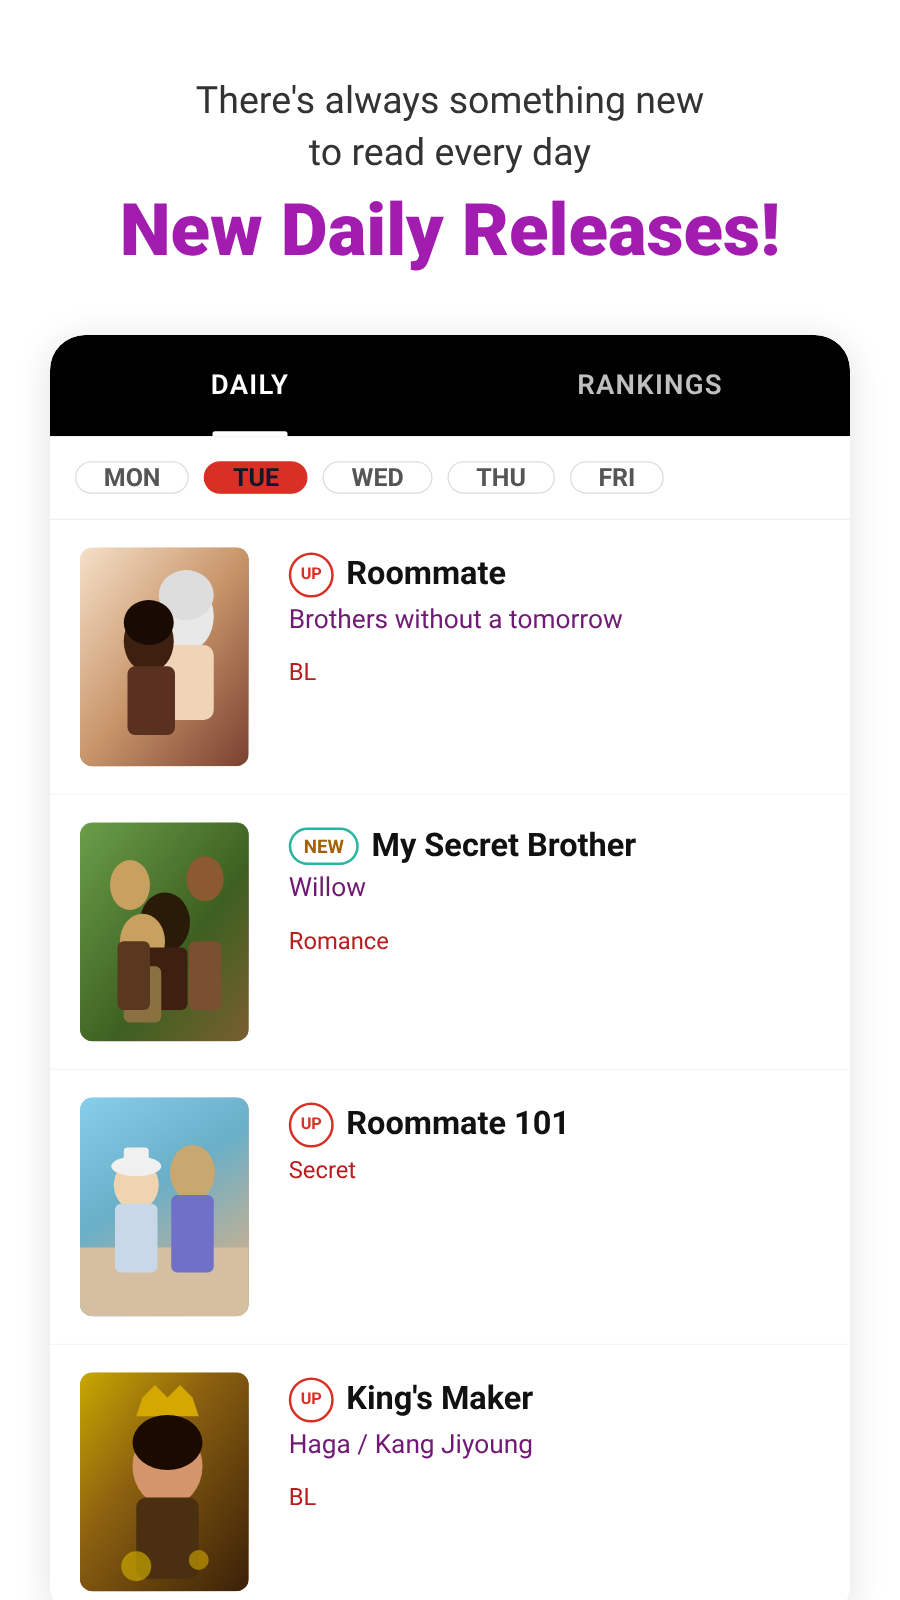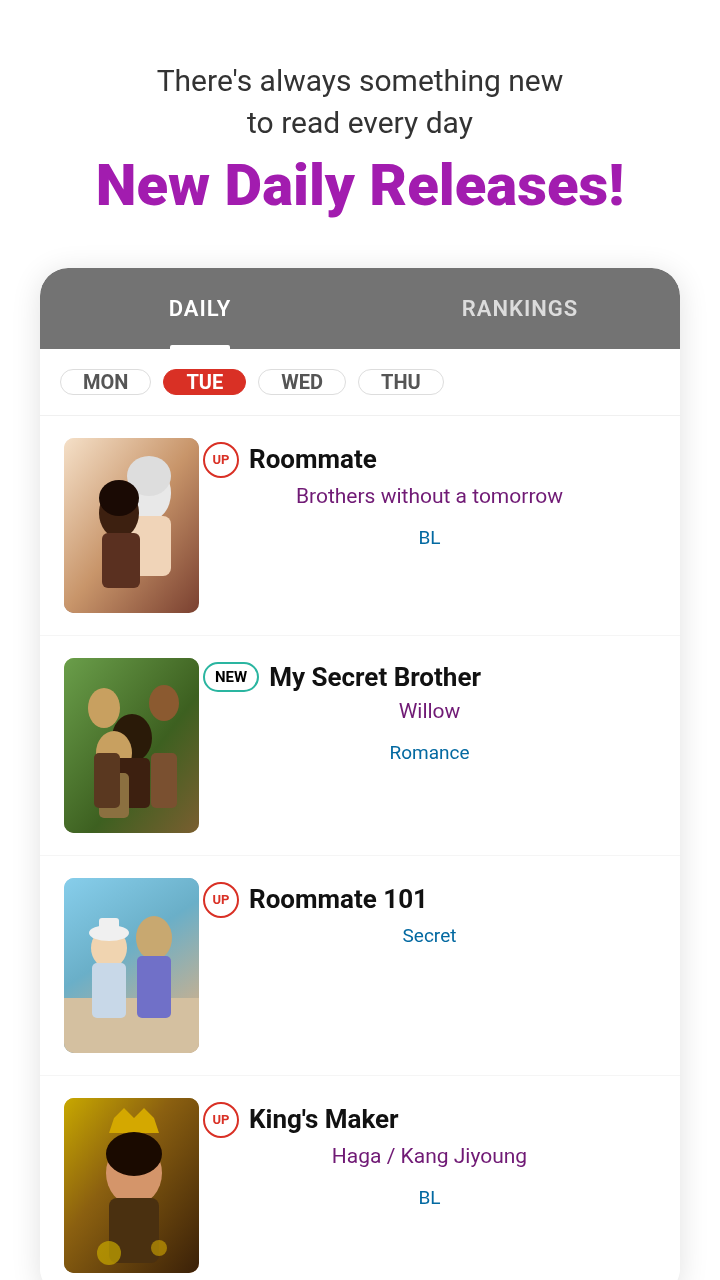--- a/index.html
+++ b/index.html
@@ -35,21 +35,21 @@
 
     .card-container {
       margin: 20px 40px 0;
       background: #fff;
       border-radius: 28px;
       box-shadow: 0 4px 30px rgba(0,0,0,0.12);
       overflow: hidden;
     }
 
     .tabs-header {
-      background: #737373;
+      background: #000000;
       border-radius: 28px 28px 0 0;
       display: flex;
       padding: 0;
       align-items: flex-end;
     }
 
     .tab-item {
       flex: 1;
       text-align: center;
       padding: 28px 0;
@@ -94,21 +94,21 @@
       border: 1.5px solid #ddd;
       font-size: 20px;
       font-weight: 700;
       color: #555;
       cursor: pointer;
       background: #fff;
     }
 
     .day-pill.active {
       background: #D93025;
-      color: #ffffff;
+      color: #0f172a;
       border-color: #D93025;
     }
 
     .comics-list {
       background: #fff;
     }
 
     .comic-item {
       display: flex;
       align-items: flex-start;
@@ -145,23 +145,22 @@
       position: relative;
     }
 
     .thumb-kingsmaker {
       background: linear-gradient(135deg, #c8a200 0%, #8b6914 40%, #4a3010 70%, #d4956a 100%);
       position: relative;
     }
 
     .comic-info {
       flex: 1;
-      padding-left: 4px;
+      padding-left: 32px;
       padding-top: 4px;
-      text-align: center;
     }
 
     .comic-title-row {
       display: flex;
       align-items: center;
       gap: 10px;
       margin-bottom: 6px;
     }
 
     .badge-up {
@@ -178,21 +177,21 @@
       flex-shrink: 0;
     }
 
     .badge-new {
       display: inline-flex;
       align-items: center;
       justify-content: center;
       padding: 4px 10px;
       border-radius: 50px;
       border: 2px solid #2ab5a0;
-      color: #000000;
+      color: #a16207;
       font-size: 15px;
       font-weight: 700;
       flex-shrink: 0;
     }
 
     .comic-title {
       font-size: 26px;
       font-weight: 700;
       color: #111;
       line-height: 1.2;
@@ -200,21 +199,21 @@
 
     .comic-author {
       font-size: 21px;
       color: #701a75;
       margin-top: 4px;
       margin-bottom: 18px;
     }
 
     .comic-genre {
       font-size: 19px;
-      color: #0369a1;
+      color: #b91c1c;
     }
 
     
     .art-figure {
       position: absolute;
       width: 100%;
       height: 100%;
     }
   </style>
 </head>
@@ -241,20 +240,23 @@
       <span>MON</span>
     </div>
     <div class="day-pill active">
       <span>TUE</span>
     </div>
     <div class="day-pill">
       <span>WED</span>
     </div>
     <div class="day-pill">
       <span>THU</span>
+    </div>
+    <div class="day-pill">
+      <span>FRI</span>
     </div>
   </div>
 
   <div class="comics-list">
 
     <div class="comic-item">
       <div class="comic-thumb thumb-paramour">
         <svg class="art-figure" viewBox="0 0 135 175" xmlns="http://www.w3.org/2000/svg">
           <rect width="135" height="175" fill="url(#bg1)"></rect>
           <defs>

